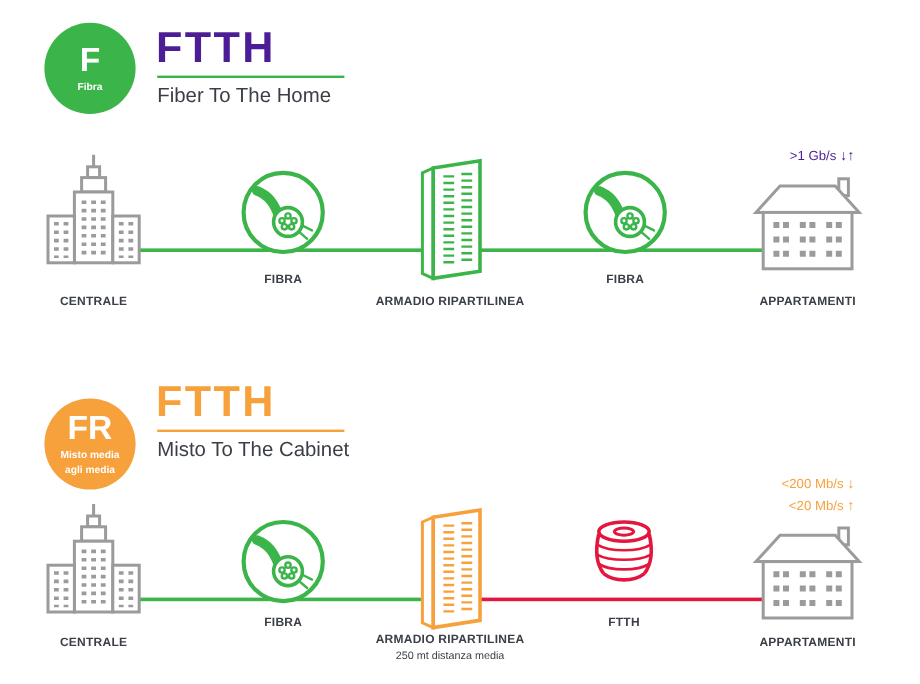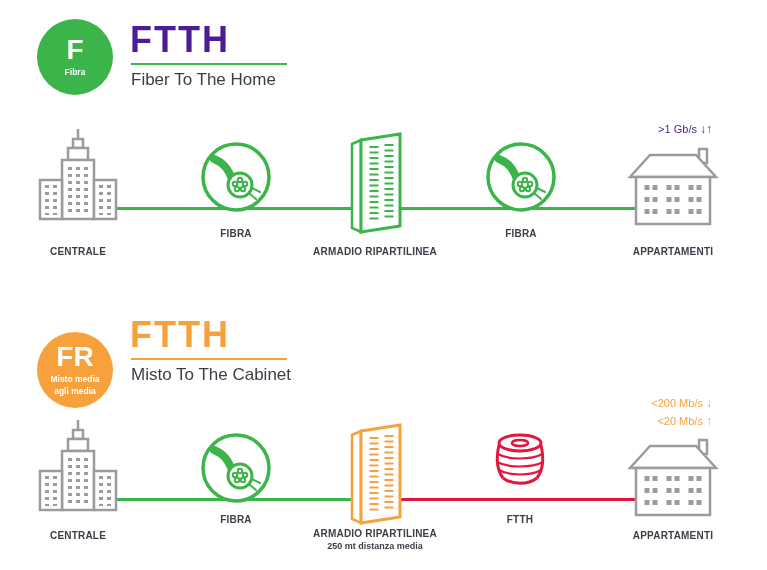--- a/index.html
+++ b/index.html
@@ -13,21 +13,21 @@
   .orange-bg{background:#f7a13c}
   .red-bg{background:#e3173e}
   .green{color:#4c1d95}
   .orange{color:#f7a13c}
   .title{position:absolute;font-size:36px;font-weight:800;letter-spacing:2px;line-height:1;z-index:2}
   .rule{position:absolute;width:156px;height:2px;z-index:2}
   .subtitle{position:absolute;font-size:17px;font-weight:400;color:#3a3f47;z-index:2}
   .hline{position:absolute;height:3px;z-index:1}
   .icon{position:absolute;z-index:2;line-height:0}
   .node-label{position:absolute;font-size:10px;font-weight:700;color:#3a3f47;text-align:center;letter-spacing:.2px;z-index:3}
-  .node-note{position:absolute;font-size:9px;font-weight:700;color:#3a3f47;text-align:center;z-index:3}
+  .node-note{position:absolute;font-size:9px;font-weight:400;color:#3a3f47;text-align:center;z-index:3}
   .speed{position:absolute;font-size:11px;font-weight:400;text-align:right;z-index:3;white-space:nowrap}
   .speed .arrow{font-size:12px}
 </style>
 </head>
 <body>
 
 <div class="canvas">
 
   <section>
 

